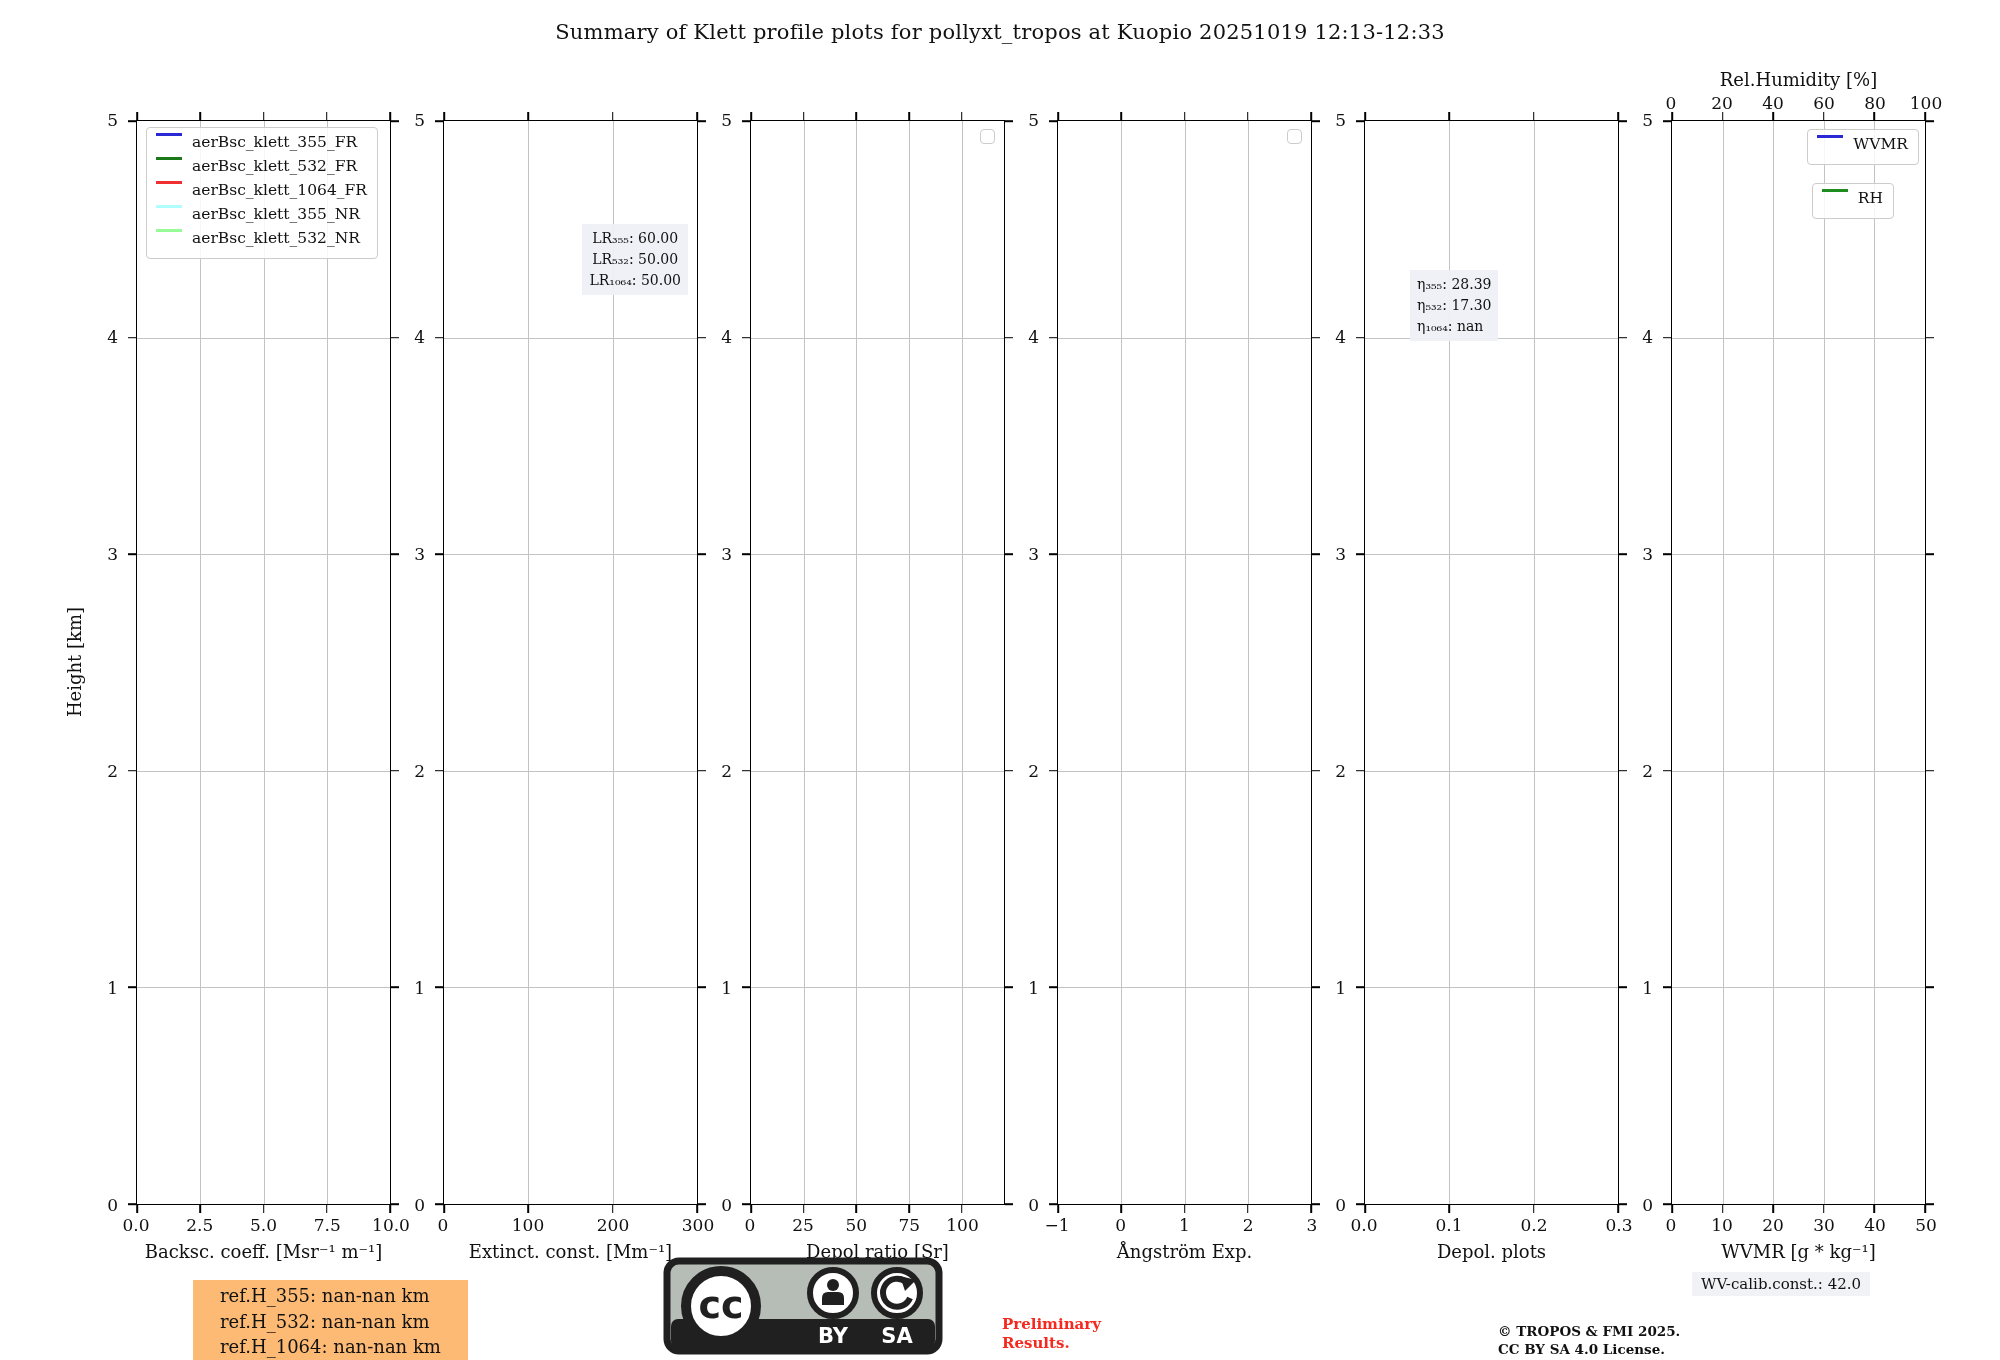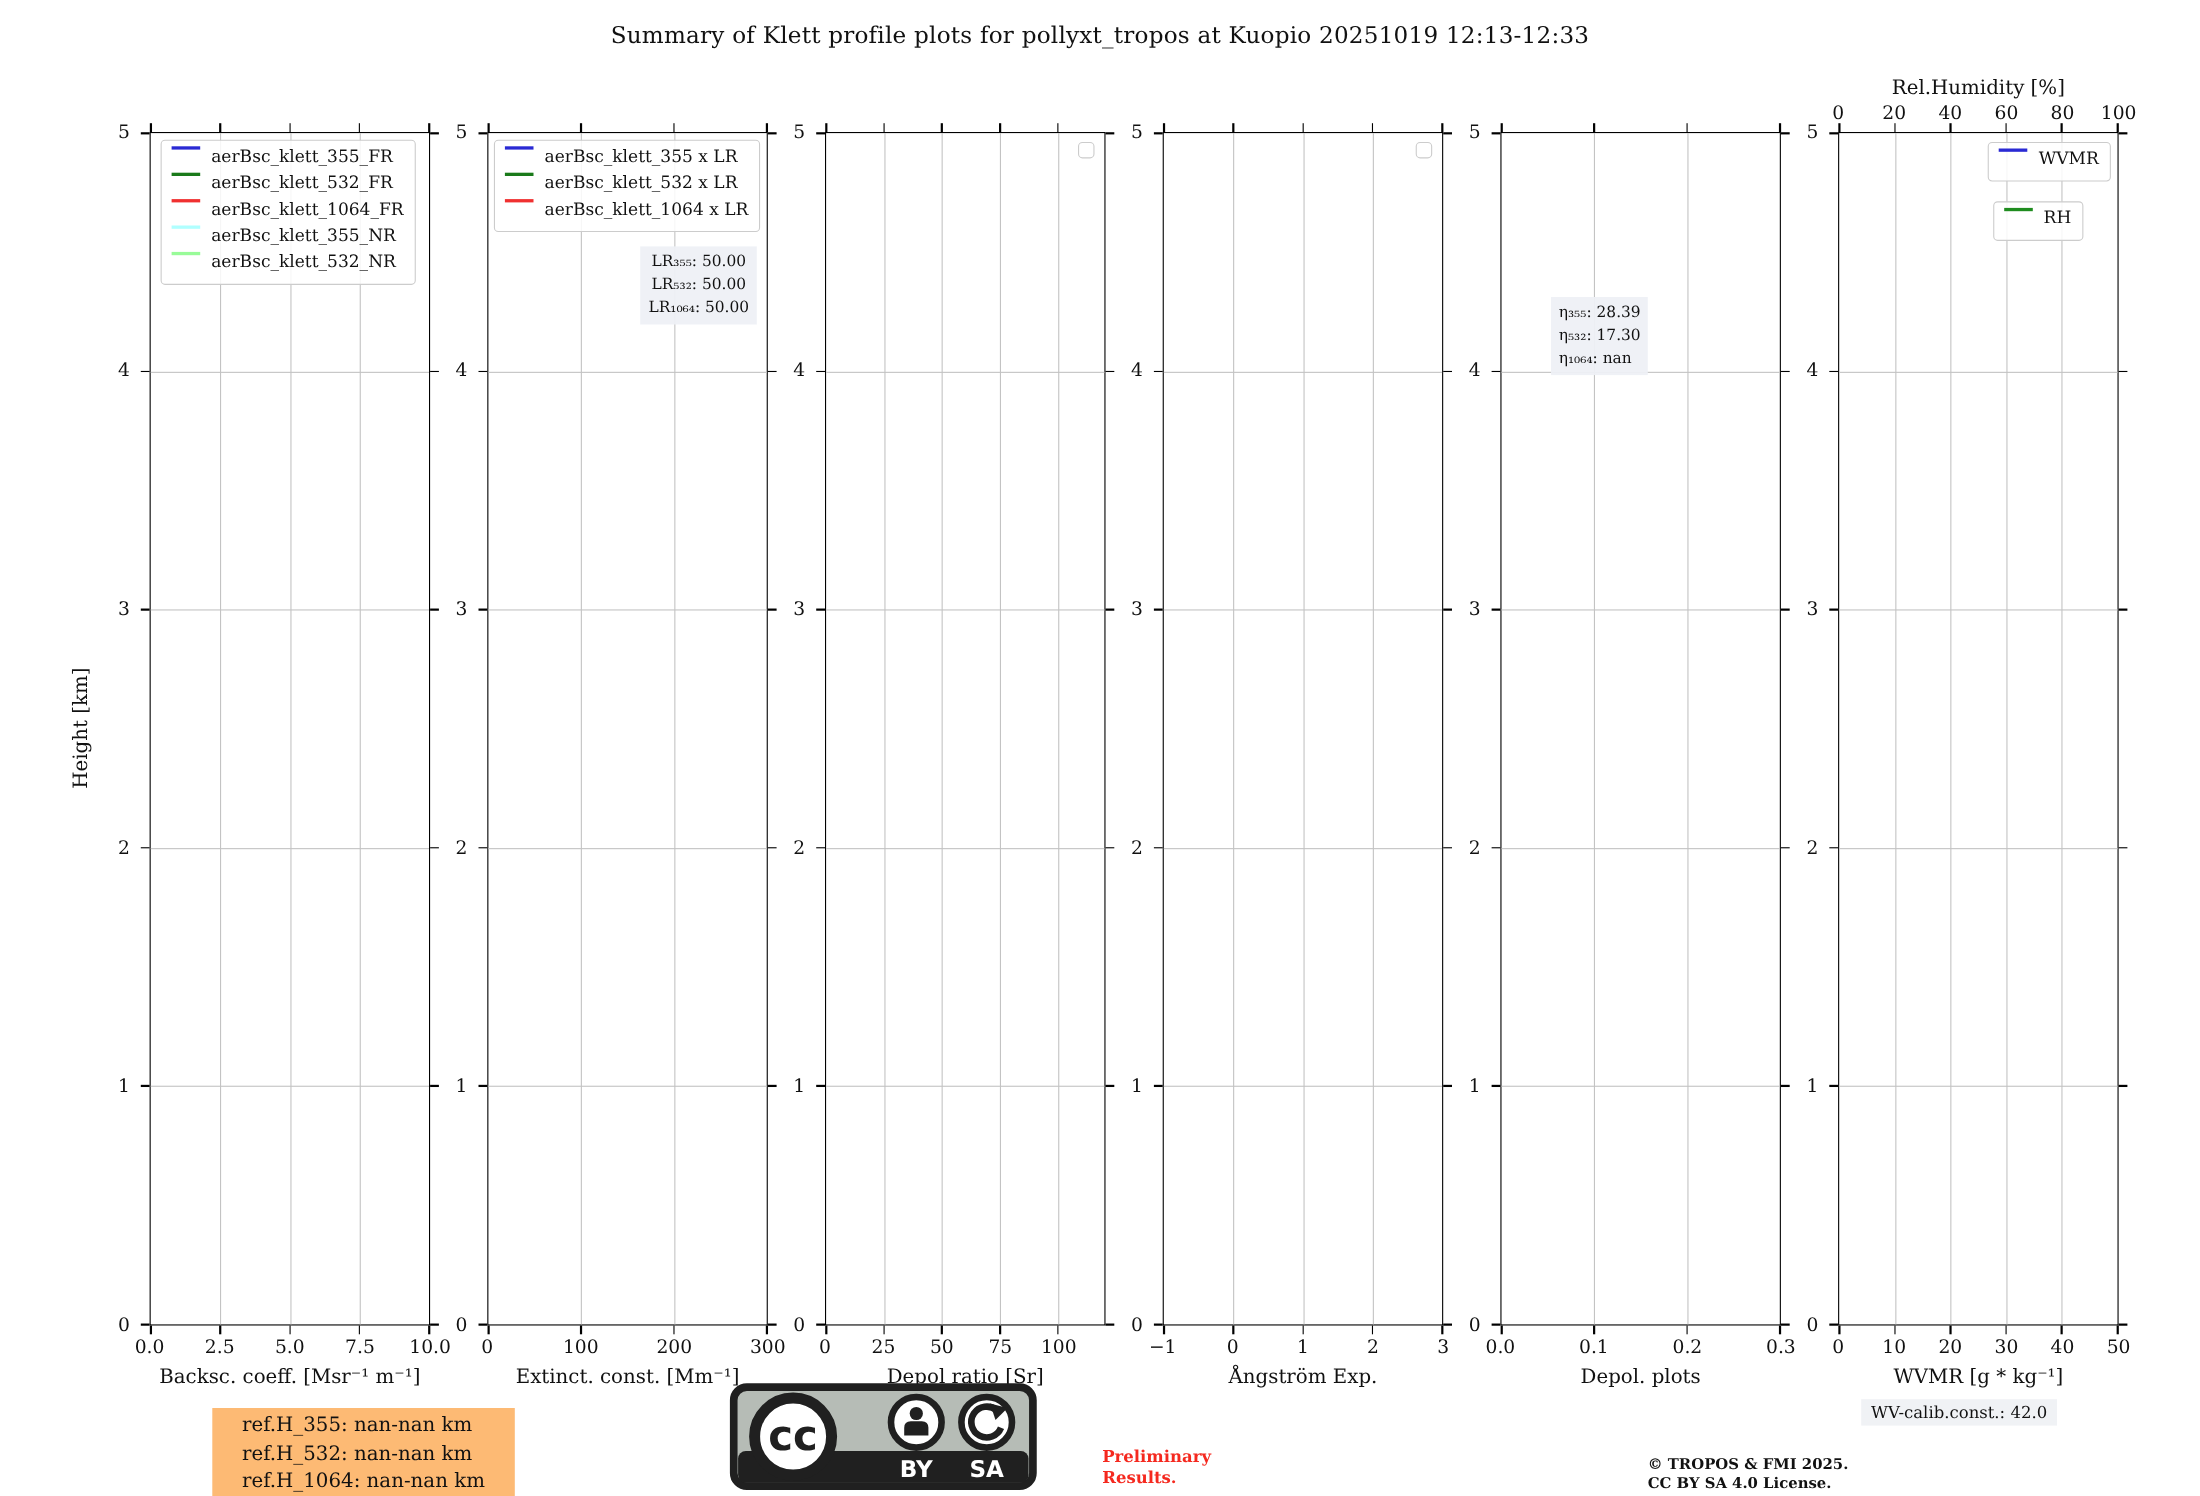--- a/index.html
+++ b/index.html
@@ -183,36 +183,22 @@
         <span class="ylab" style="top: 20%;">4</span>
         <span class="ylab" style="top: 0%;">5</span>
       </div>
     <div class="xlabels">
         <span class="xlab" style="left: 0%;">0</span>
         <span class="xlab" style="left: 33.3333%;">100</span>
         <span class="xlab" style="left: 66.6667%;">200</span>
         <span class="xlab" style="left: 100%;">300</span>
       </div>
     <div class="xlabel">Extinct. const. [Mm⁻¹]</div>
-    <div class="legend lg-ul2">
-      <div class="lrow">
-          <span class="sw" style="background: rgb(42, 42, 212);"></span>
-          <span class="lab">aerBsc_klett_355 x LR</span>
-        </div>
-      <div class="lrow">
-          <span class="sw" style="background: rgb(26, 122, 26);"></span>
-          <span class="lab">aerBsc_klett_532 x LR</span>
-        </div>
-      <div class="lrow">
-          <span class="sw" style="background: rgb(240, 48, 48);"></span>
-          <span class="lab">aerBsc_klett_1064 x LR</span>
-        </div>
-    </div>
     <div class="annot annot-lr">
-      <div>LR₃₅₅: 50.00</div>
+      <div>LR₃₅₅: 60.00</div>
       <div>LR₅₃₂: 50.00</div>
       <div>LR₁₀₆₄: 50.00</div>
     </div>
   </div>
 
   <div class="panel">
     <div class="plot-area">
         <div class="tick tb" style="left: 0%;"></div>
         <div class="tick tt" style="left: 0%;"></div>
         <div class="grid v" style="left: 20.8333%;"></div>

